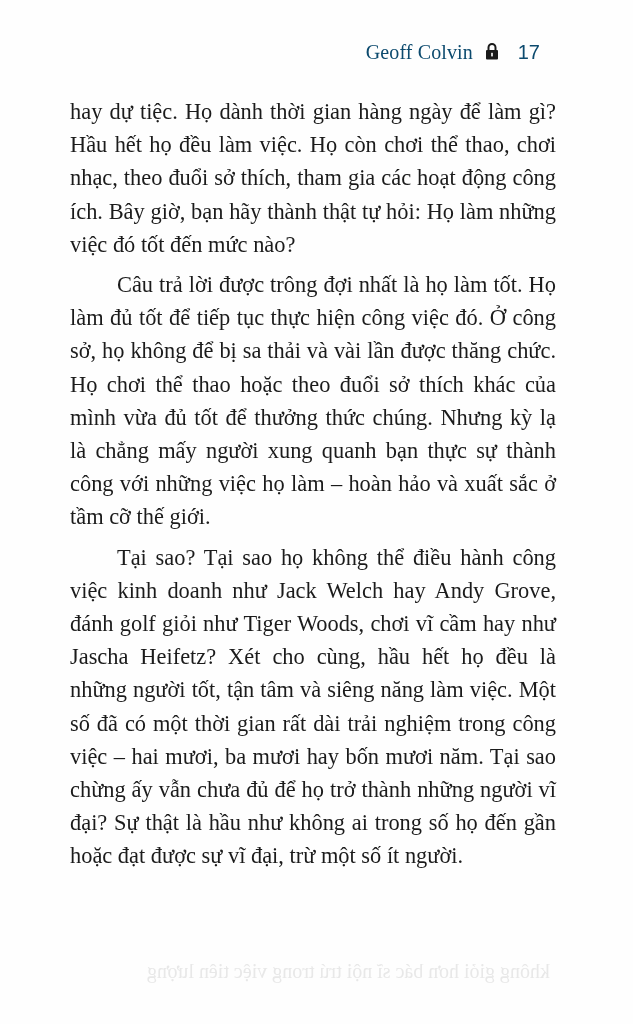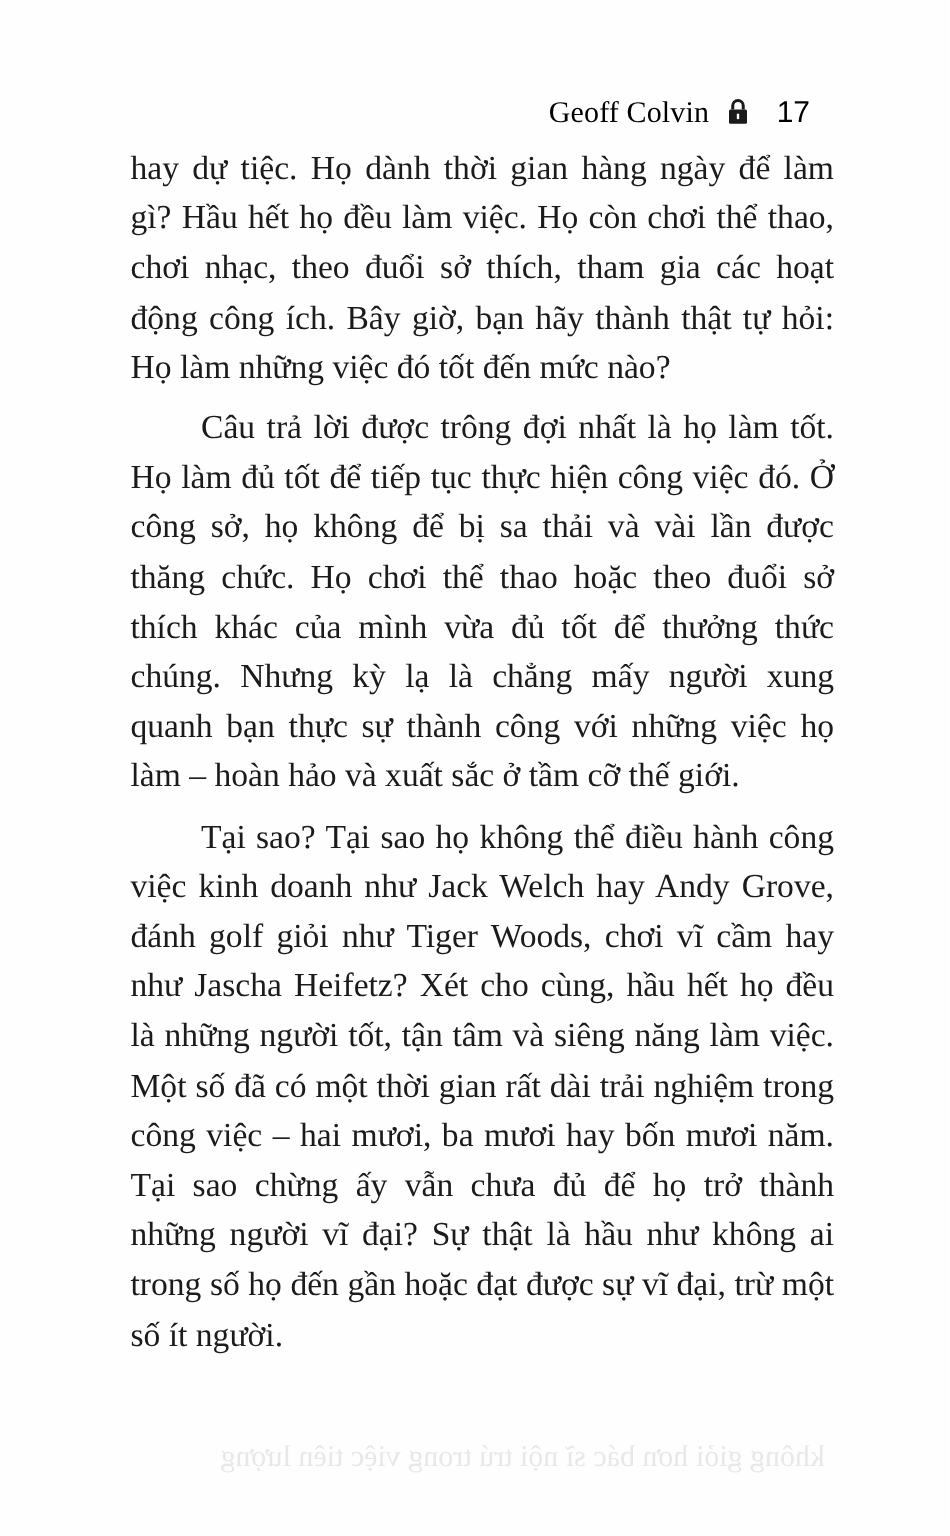--- a/index.html
+++ b/index.html
@@ -16,28 +16,28 @@
       color: #1b1b1b;
     }
     .page {
       position: absolute;
       left: 0; top: 0;
       width: 633px; height: 1024px;
       background: #fefefe;
     }
     .running-head {
       position: absolute;
-      top: 60px;
+      top: 37px;
       right: 93px;
       height: 30px;
       display: flex;
       align-items: center;
       gap: 8px;
       font-size: 20px;
-      color: #000000;
+      color: #0c4a6e;
     }
     .rh-author {
       font-family: "Liberation Serif", serif;
       font-size: 20px;
       letter-spacing: 0.1px;
     }
     .rh-lock {
       width: 14px; height: 18px;
       display: inline-block;
       position: relative;
@@ -53,21 +53,21 @@
     .body-text {
       position: absolute;
       left: 70px;
       top: 95px;
       width: 486px;
       font-size: 22.4px;
       line-height: 33.2px;
       text-align: justify;
     }
     .para {
-      margin: 0 0 7px 17px;
+      margin: 0 0 7px 0;
       text-indent: 0;
     }
     .para.indent { text-indent: 47px; }
     .para.last-partial { text-align-last: justify; }
     .showthrough {
       position: absolute;
       left: 190px;
       top: 960px;
       width: 360px;
       font-size: 20px;

